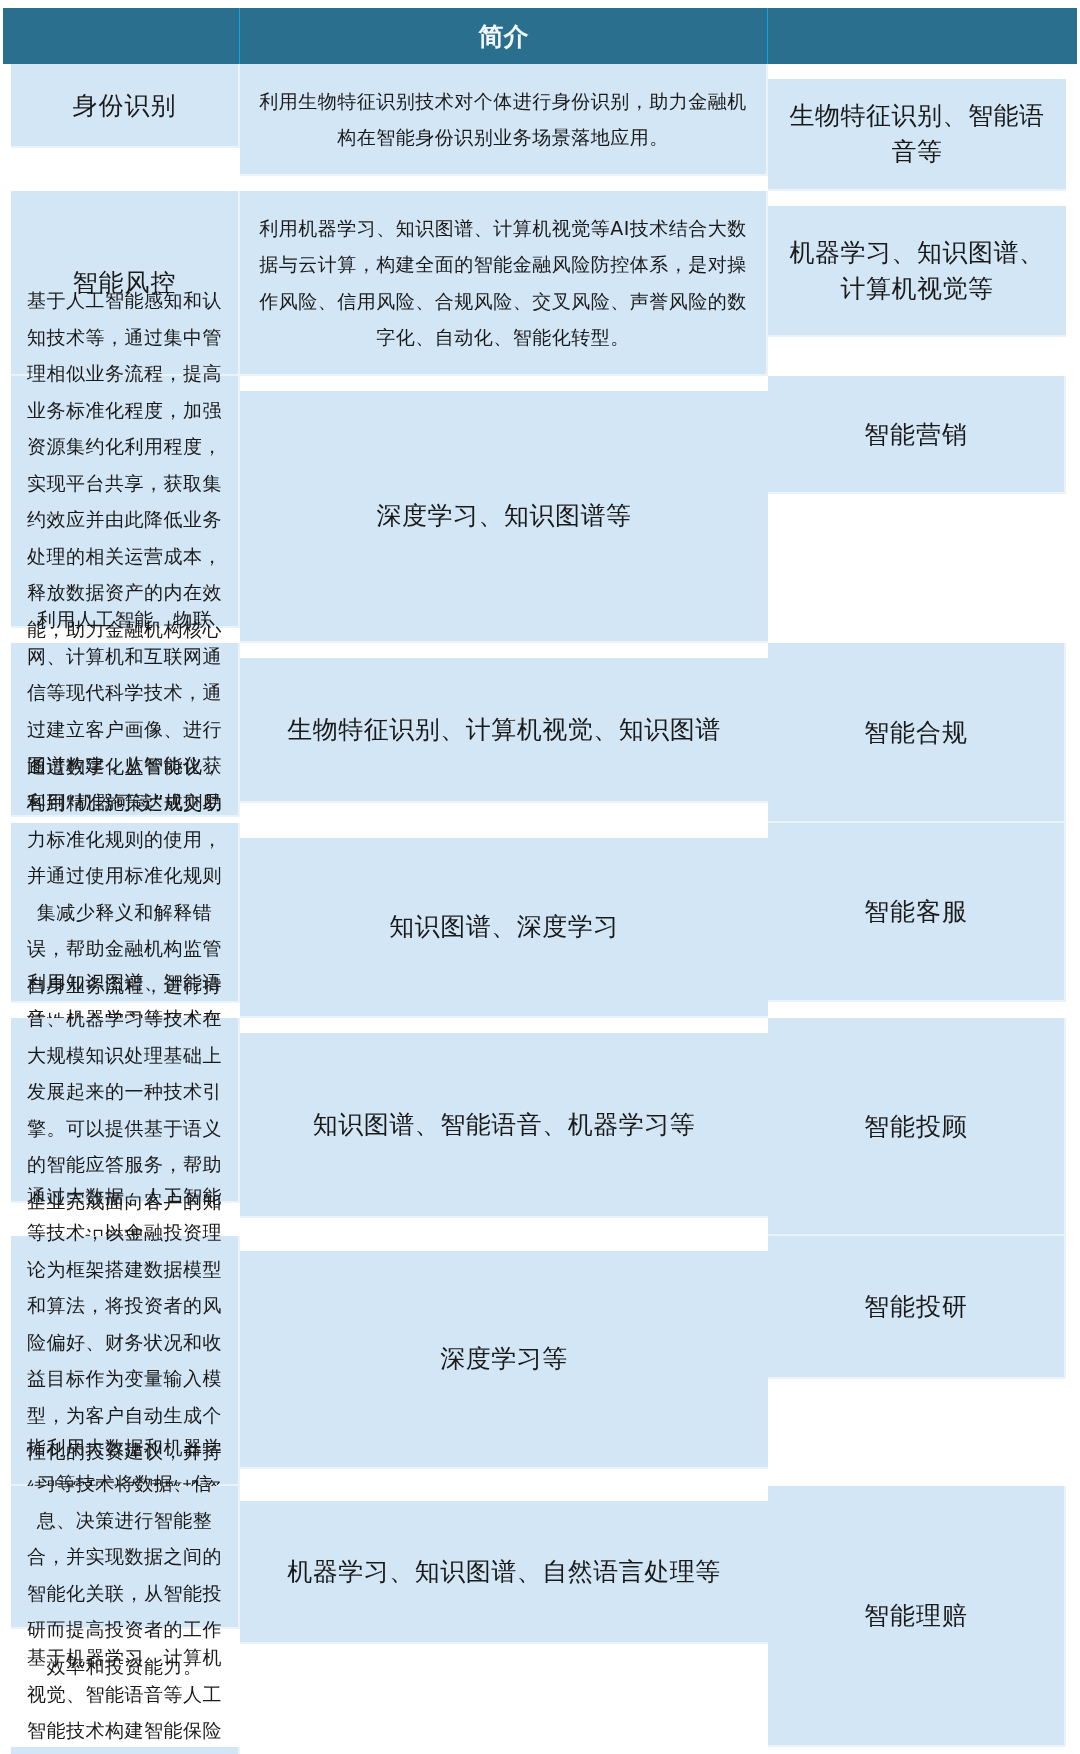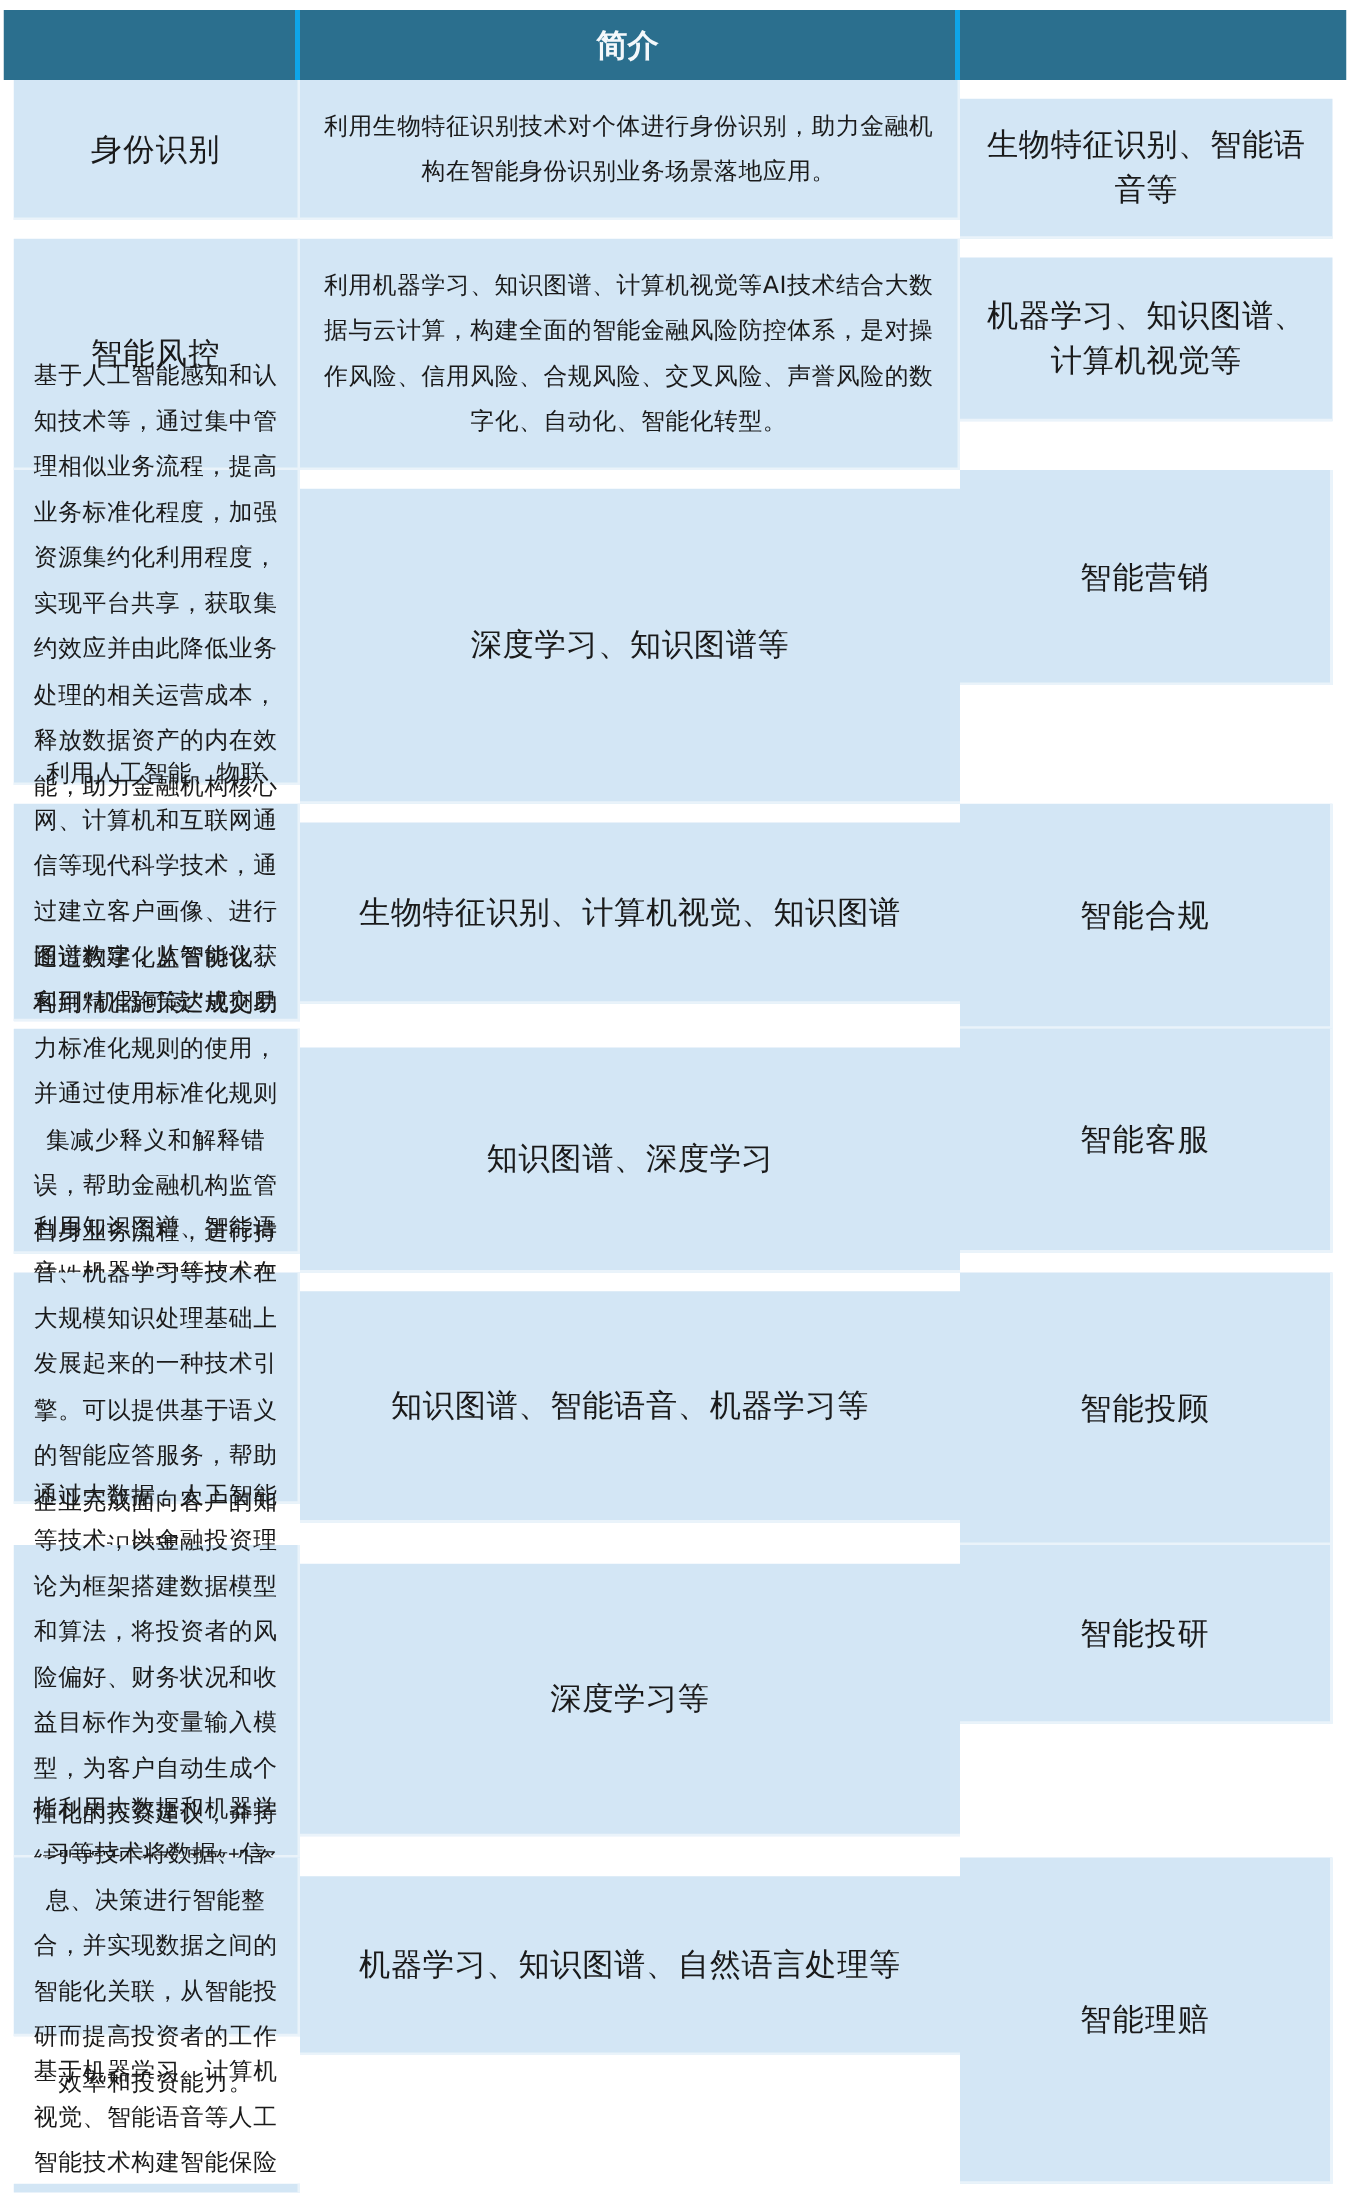--- a/index.html
+++ b/index.html
@@ -24,21 +24,21 @@
       display: grid;
       grid-template-columns: 237px 528px 309px;
     }
     .header-row .hcell {
       display: flex;
       align-items: center;
       justify-content: center;
       color: #f4f8fb;
       font-size: 25px;
       font-weight: bold;
-      border-right: 4px solid #0ea5e9;
+      border-right: 1px solid #0ea5e9;
     }
     .header-row .hcell:last-child { border-right: none; }
     .header-cover {
       position: absolute;
       left: 304px;
       top: 0;
       width: 470px;
       height: 10px;
       background: #ffffff;
     }
@@ -84,32 +84,32 @@
 <div class="header-cover"></div>
 
 <div class="header-row">
   <div class="hcell"></div>
   <div class="hcell">简介</div>
   <div class="hcell"></div>
 </div>
 
 <div class="table-body">
 
-  <div class="cell name" style="height:112px">身份识别</div>
+  <div class="cell name" style="height:84px">身份识别</div>
   <div class="cell desc" style="height:112px">利用生物特征识别技术对个体进行身份识别，助力金融机构在智能身份识别业务场景落地应用。</div>
   <div class="cell tech" style="height:112px">生物特征识别、智能语音等</div>
 
   <div class="cell name" style="height:185px">智能风控</div>
   <div class="cell desc" style="height:185px">利用机器学习、知识图谱、计算机视觉等AI技术结合大数据与云计算，构建全面的智能金融风险防控体系，是对操作风险、信用风险、合规风险、交叉风险、声誉风险的数字化、自动化、智能化转型。</div>
   <div class="cell tech" style="height:131px">机器学习、知识图谱、计算机视觉等</div>
 
   <div class="cell desc" style="height:252px">基于人工智能感知和认知技术等，通过集中管理相似业务流程，提高业务标准化程度，加强资源集约化利用程度，实现平台共享，获取集约效应并由此降低业务处理的相关运营成本，释放数据资产的内在效能，助力金融机构核心业务场景的智能化升级。</div>
   <div class="cell tech" style="height:252px">深度学习、知识图谱等</div>
 
-  <div class="cell name" style="height:172px">智能营销</div>
+  <div class="cell name" style="height:118px">智能营销</div>
   <div class="cell desc" style="height:174px">利用人工智能、物联网、计算机和互联网通信等现代科学技术，通过建立客户画像、进行图谱构建，从智能化获客到精准施策达成交易的智能营销新模式。</div>
   <div class="cell tech" style="height:145px">生物特征识别、计算机视觉、知识图谱</div>
 
   <div class="cell name" style="height:180px">智能合规</div>
   <div class="cell desc" style="height:180px">通过数字化监管协议，利用“机器可读”规则助力标准化规则的使用，并通过使用标准化规则集减少释义和解释错误，帮助金融机构监管自身业务流程，进行持续性的合规审核和合规评估。</div>
   <div class="cell tech" style="height:180px">知识图谱、深度学习</div>
 
   <div class="cell name" style="height:179px">智能客服</div>
   <div class="cell desc" style="height:185px">利用知识图谱、智能语音、机器学习等技术在大规模知识处理基础上发展起来的一种技术引擎。可以提供基于语义的智能应答服务，帮助企业完成面向客户的知识管理。</div>
   <div class="cell tech" style="height:185px">知识图谱、智能语音、机器学习等</div>

